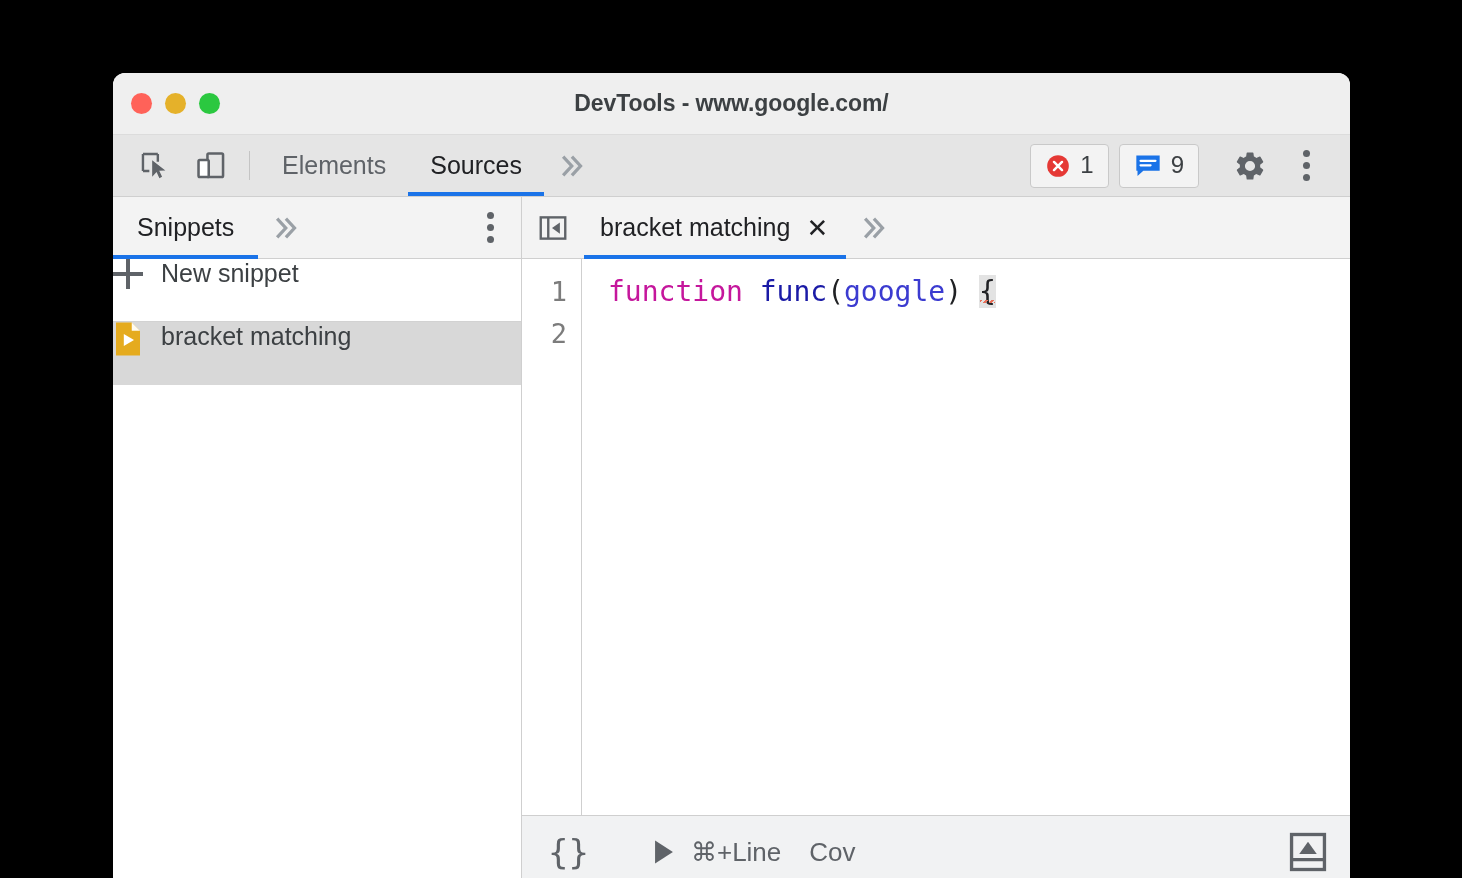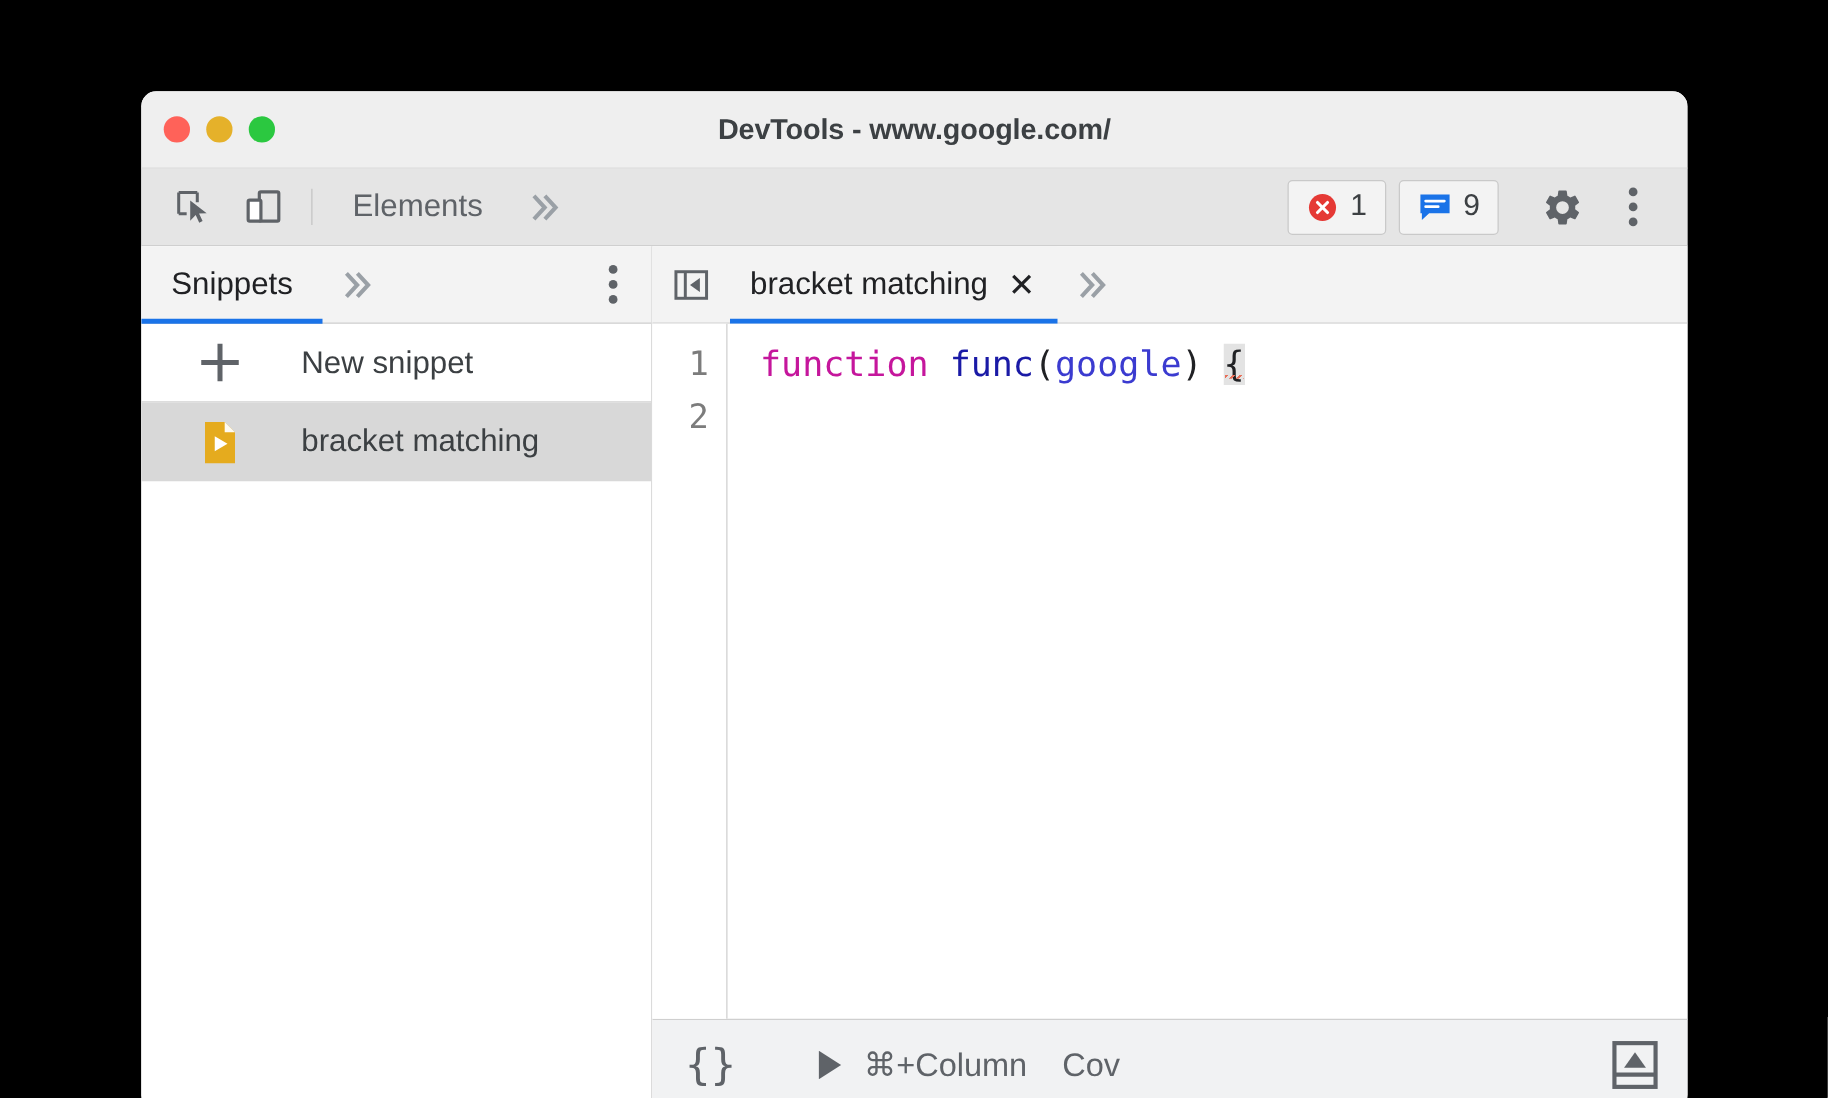--- a/index.html
+++ b/index.html
@@ -181,28 +181,25 @@
   }
   .nav-spacer { flex: 1 1 auto; }
   .nav-dots {
     width: 62px;
     display: flex; align-items: center; justify-content: center;
     cursor: default;
   }
   .nav-list { flex: 1 1 auto; min-height: 0; }
   .nav-row {
     display: flex;
-    align-items: center;
     height: 63px;
     font-size: 25px;
     color: #3c4043;
-    padding-left: 48px;
     box-sizing: border-box;
     cursor: default;
-    gap: 32px;
   }
   .nav-row.new-snippet { border-bottom: 1px solid #d2d2d2; }
   .nav-row.selected { background: #d8d8d8; }
   .plus-ico {
     position: relative;
     width: 30px; height: 30px;
     margin-right: 18px;
     flex: 0 0 30px;
   }
   .plus-ico::before, .plus-ico::after {
@@ -394,20 +391,23 @@
       <svg width="34" height="34" viewBox="0 0 24 24">
         <rect x="9.5" y="3.2" width="11" height="16.5" rx="0.9" fill="none" stroke="#5f6368" stroke-width="1.8"></rect>
         <rect x="3.2" y="7.8" width="7.2" height="11.9" rx="0.9" fill="#ffffff" stroke="#5f6368" stroke-width="1.8"></rect>
       </svg>
     </div>
 
     <div class="tb-sep"></div>
 
     <div class="panel-tab">
       <span>Elements</span>
+    </div>
+    <div class="panel-tab active">
+      <span>Sources</span>
     </div>
 
     <div class="chev-btn">
       <svg width="30" height="30" viewBox="0 0 24 24">
         <path d="M5 5.5 L11 12 L5 18.5" stroke="#9aa0a6" stroke-width="2.6" fill="none" stroke-linecap="square"></path>
         <path d="M12 5.5 L18 12 L12 18.5" stroke="#9aa0a6" stroke-width="2.6" fill="none" stroke-linecap="square"></path>
       </svg>
     </div>
 
     <div class="toolbar-spacer"></div>
@@ -525,21 +525,21 @@
 
       </div>
 
       <div id="status-bar">
         <span class="sb-braces">{}</span>
         <span class="sb-play">
           <svg width="26" height="28" viewBox="0 0 20 22">
             <path d="M3 2 L17 11 L3 20 Z" fill="#5f6368"></path>
           </svg>
         </span>
-        <span class="sb-shortcut">⌘+Column</span>
+        <span class="sb-shortcut">⌘+Line</span>
         <span class="sb-coverage">Cov</span>
         <span class="sb-spacer"></span>
         <span class="drawer-btn">
           <svg width="40" height="42" viewBox="0 0 22 24">
             <rect x="1.6" y="2" width="18.8" height="20" fill="none" stroke="#5f6368" stroke-width="1.9"></rect>
             <path d="M1.6 16.4 H20.4" stroke="#5f6368" stroke-width="1.9"></path>
             <path d="M11 6.2 L16 13.2 L6 13.2 Z" fill="#5f6368"></path>
           </svg>
         </span>
       </div>

